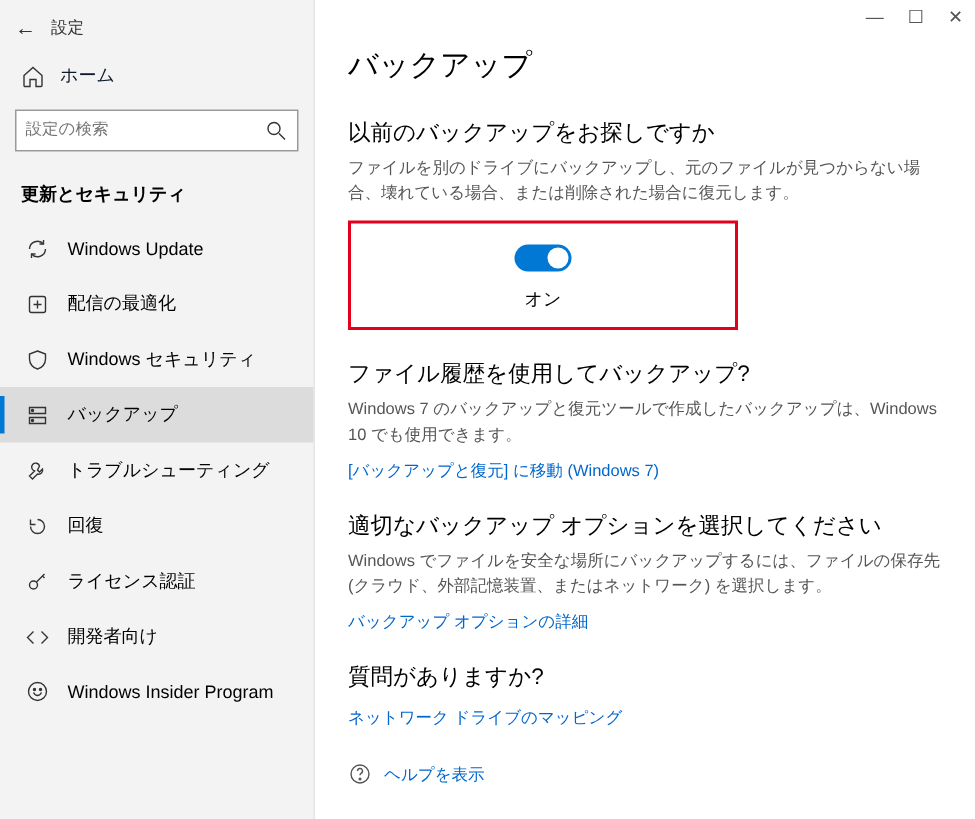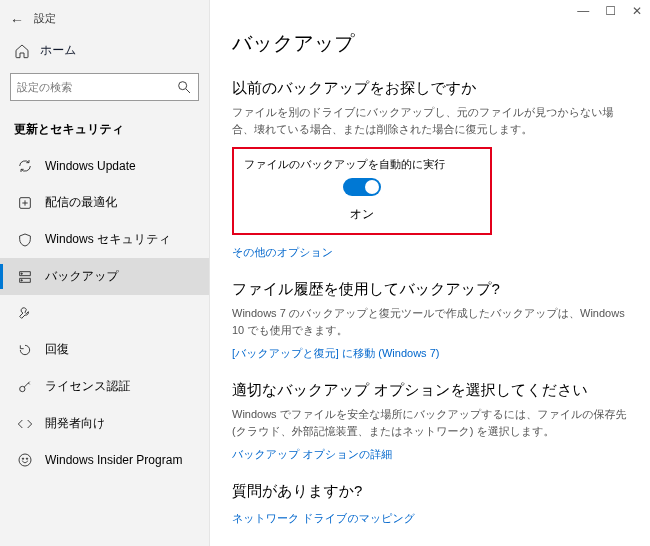--- a/index.html
+++ b/index.html
@@ -48,20 +48,21 @@
     padding: 4px 6px;
     height: 28px;
   }
   .search-box input {
     border: none;
     outline: none;
     flex: 1;
     font-size: 11px;
     background: transparent;
     color: #666;
+    font-family: Liberation Mono, monospace;
   }
   .section-header {
     padding: 8px 14px 10px 14px;
     font-weight: 600;
     font-size: 12px;
     color: #000;
   }
   .nav-item {
     display: flex;
     align-items: center;
@@ -199,20 +200,21 @@
           </svg>
         </span>
       <span>バックアップ</span>
     </div>
     <div class="nav-item">
       <span class="icon">
           <svg viewBox="0 0 24 24">
             <path d="M14 7a4 4 0 1 0-5 5l-5 5 3 3 5-5a4 4 0 0 0 5-5l-3 3-2-2z"></path>
           </svg>
         </span>
+      <span>トラブルシューティング</span>
     </div>
     <div class="nav-item">
       <span class="icon">
           <svg viewBox="0 0 24 24">
             <path d="M12 5a7 7 0 1 1-7 7"></path>
             <path d="M5 5v5h5"></path>
           </svg>
         </span>
       <span>回復</span>
     </div>
@@ -252,27 +254,25 @@
       <span>☐</span>
       <span>✕</span>
     </div>
 
     <h1 class="page-title">バックアップ</h1>
 
     <div class="section-block">
       <h2 class="sub">以前のバックアップをお探しですか</h2>
       <p class="desc">ファイルを別のドライブにバックアップし、元のファイルが見つからない場合、壊れている場合、または削除された場合に復元します。</p>
       <div class="highlight-box">
-        <div class="toggle-label-small">ファイルのバックアップを自動的に実行</div>
         <div class="toggle-row">
           <div class="toggle"></div>
           <span>オン</span>
         </div>
       </div>
-      <span class="link">その他のオプション</span>
     </div>
 
     <div class="section-block">
       <h2 class="sub">ファイル履歴を使用してバックアップ?</h2>
       <p class="desc">Windows 7 のバックアップと復元ツールで作成したバックアップは、Windows 10 でも使用できます。</p>
       <span class="link">[バックアップと復元] に移動 (Windows 7)</span>
     </div>
 
     <div class="section-block">
       <h2 class="sub">適切なバックアップ オプションを選択してください</h2>

